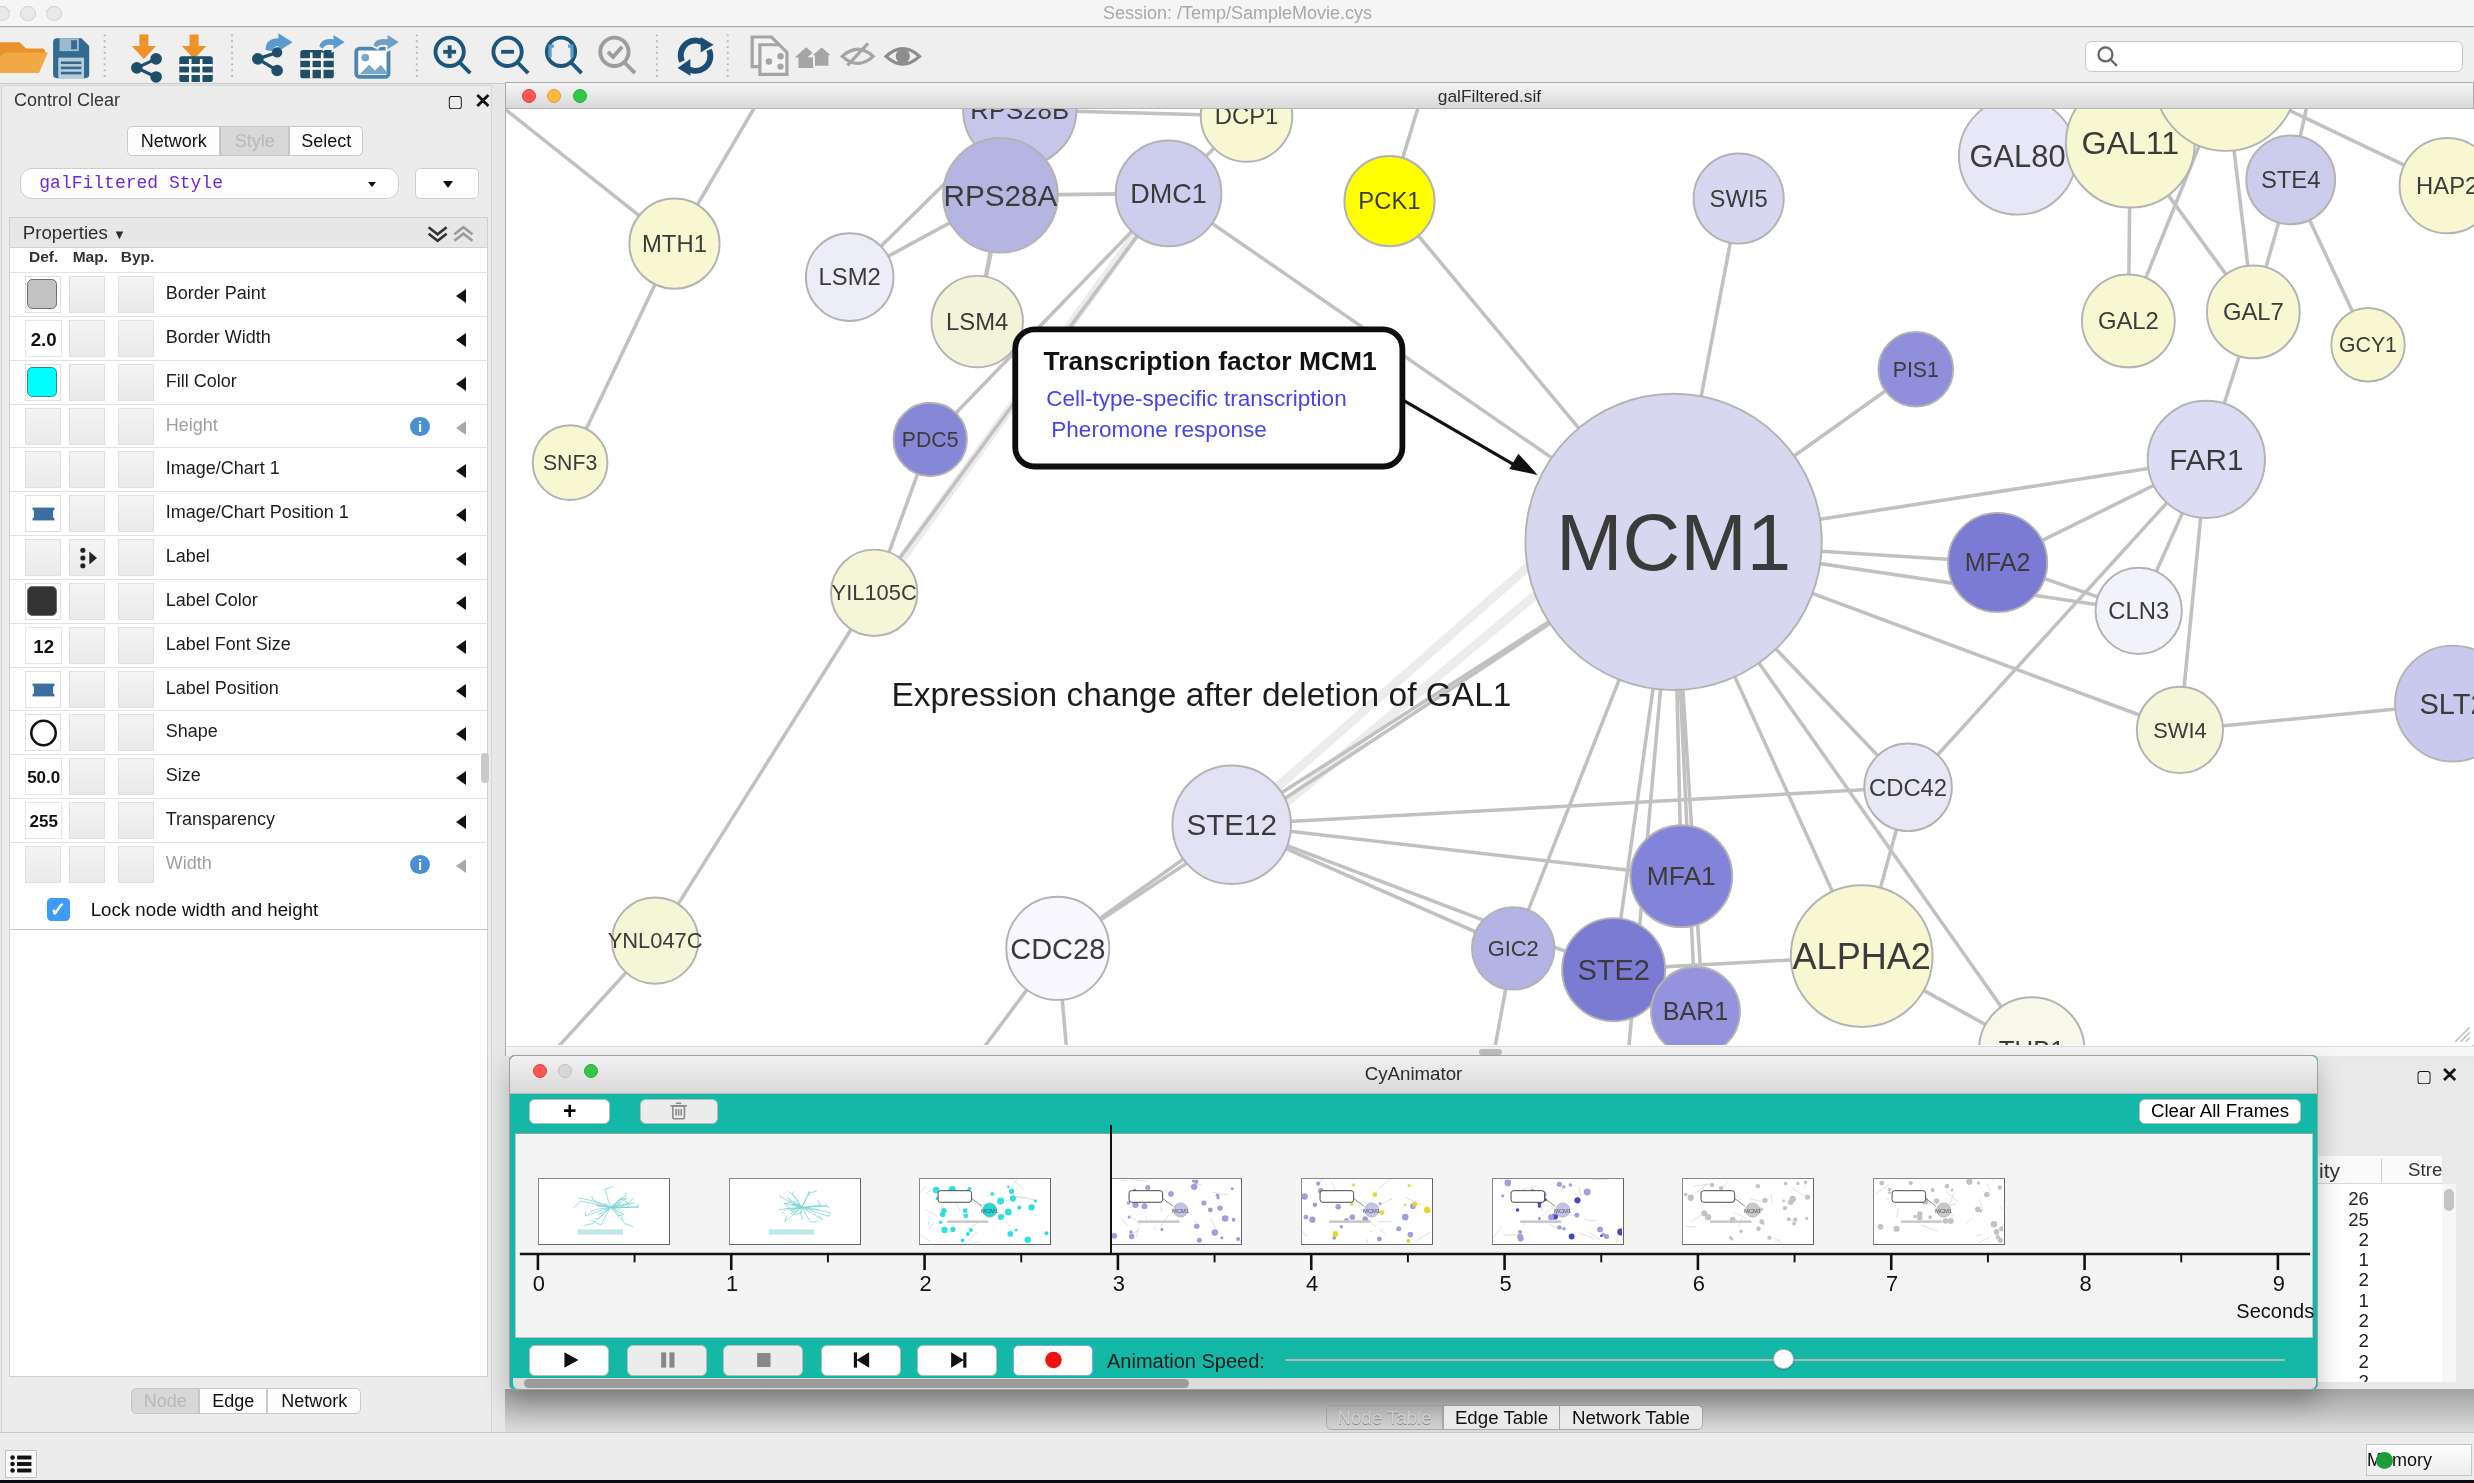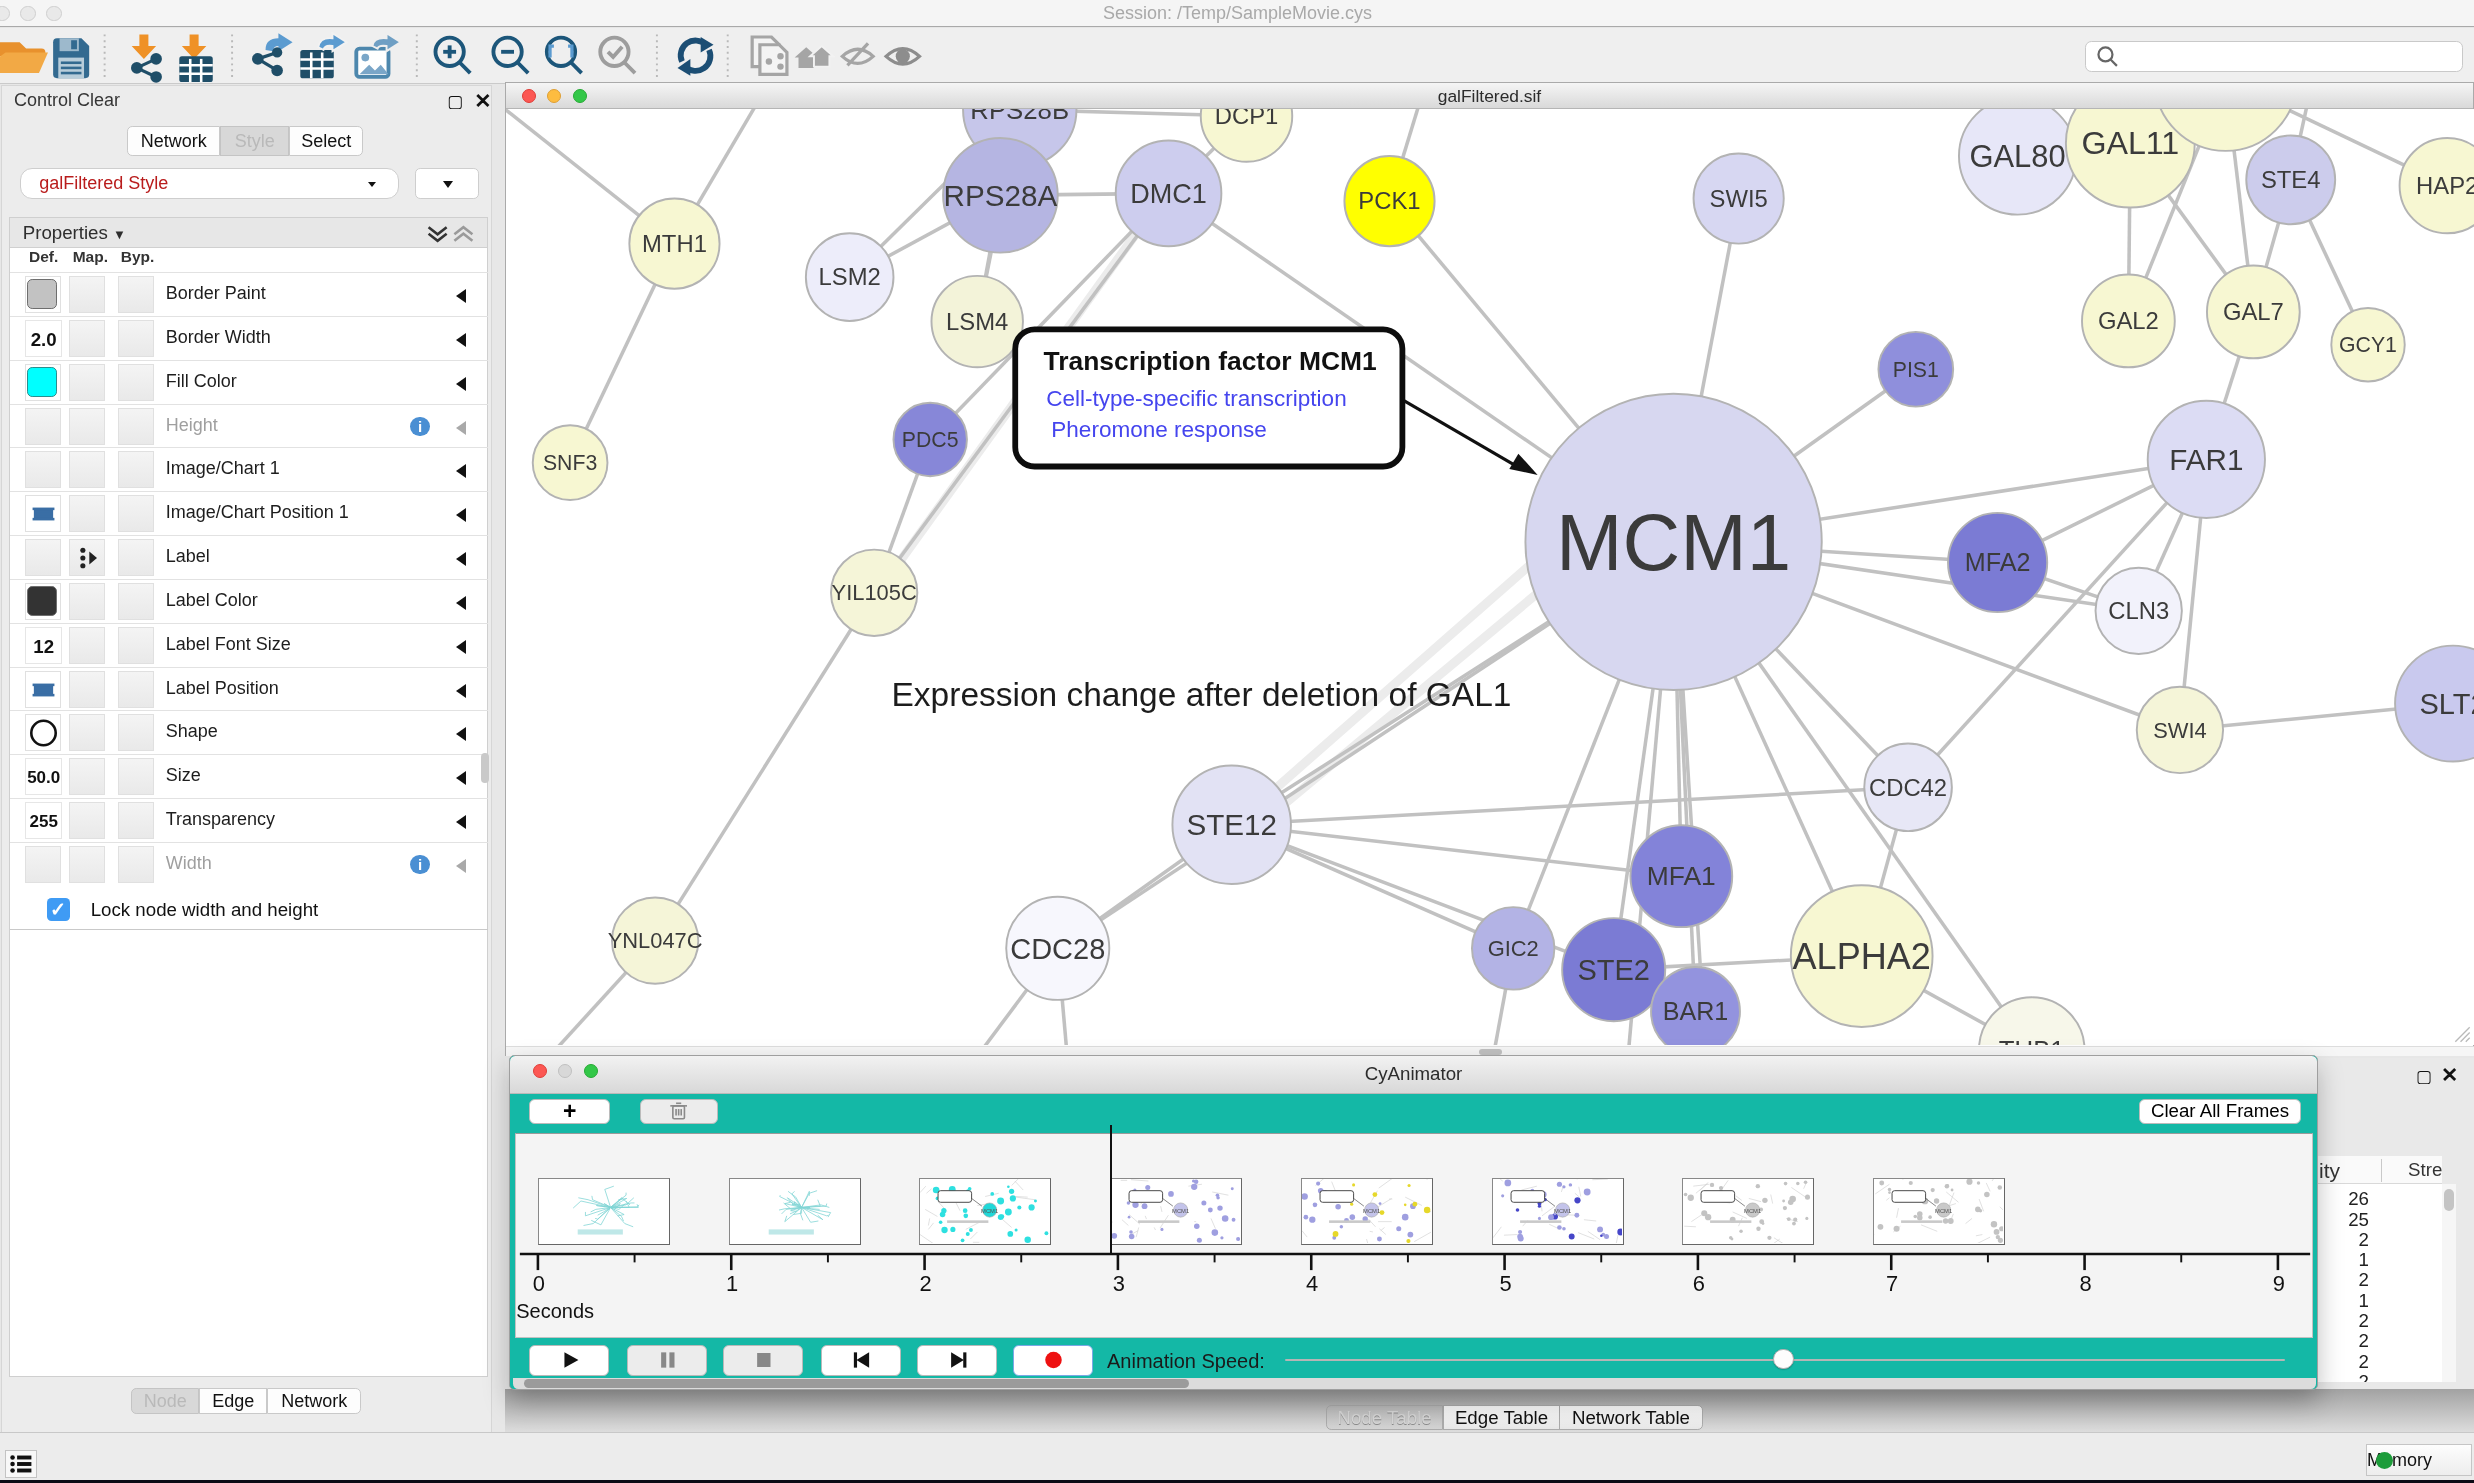--- a/index.html
+++ b/index.html
@@ -20,21 +20,21 @@
 
 #cpanel { position:absolute; left:1.3px; top:85px; width:491px; height:1349px;
   background:#ececec; border:0.6px solid #d6d6d6; }
 #cptitle { position:absolute; left:11.6px; top:3.9px; font-size:18px; color:#363636; }
 .winbtn { position:absolute; top:7px; font-size:19.3px; color:#111; }
 .tabbtn { position:absolute; height:30px; font-size:18px; color:#111; text-align:center;
   background:#fdfdfd; border:0.6px solid #c9c9c9; line-height:28px; }
 .tabgray { background:#d8d8d8; color:#b9b9b9; border-color:#c4c4c4; }
 #stylecombo { position:absolute; left:18px; top:82px; width:379px; height:31px;
   background:#fff; border:1.3px solid #cecece; border-radius:12px; font-size:18px;
-  color:#b91c1c; line-height:28px; padding-left:18px; }
+  color:#6d28d9; line-height:28px; padding-left:18px;font-family:Liberation Mono, monospace; }
 #stylebtn2 { position:absolute; left:413px; top:82px; width:64px; height:31px;
   background:#fff; border:1.3px solid #cecece; border-radius:5.2px; }
 .darr { width:0; height:0; border-left:4.5px solid transparent;
   border-right:4.5px solid transparent; border-top:5.8px solid #111; display:inline-block; }
 #propsbox { position:absolute; left:6.4px; top:131px; width:479px; height:1160px;
   background:#fff; border:0.6px solid #cfcfcf; }
 #propshdr { position:absolute; left:0; top:0; width:100%; height:30px;
   background:#e7e7e7; border-bottom:0.6px solid #d0d0d0; font-size:18.7px; color:#2e2e2e;
   padding-left:13px; line-height:30px; }
 #colhdr { position:absolute; left:0; top:30px; width:100%; height:24px; background:#fff;
@@ -1082,21 +1082,21 @@
         <line x1="1984" y1="3" x2="1984" y2="16" stroke="#111" stroke-width="3"></line>
         <line x1="2134" y1="3" x2="2134" y2="28" stroke="#111" stroke-width="4"></line>
         <text x="2126" y="60" font-size="34" fill="#111" font-family="Liberation Sans, sans-serif">7</text>
         <line x1="2284" y1="3" x2="2284" y2="16" stroke="#111" stroke-width="3"></line>
         <line x1="2434" y1="3" x2="2434" y2="28" stroke="#111" stroke-width="4"></line>
         <text x="2426" y="60" font-size="34" fill="#111" font-family="Liberation Sans, sans-serif">8</text>
         <line x1="2584" y1="3" x2="2584" y2="16" stroke="#111" stroke-width="3"></line>
         <line x1="2734" y1="3" x2="2734" y2="28" stroke="#111" stroke-width="4"></line>
         <text x="2726" y="60" font-size="34" fill="#111" font-family="Liberation Sans, sans-serif">9</text>
       </svg>
-    <div style="position:absolute;left:0;top:166px;width:1798px;text-align:left;font-size:20px;color:#111">Seconds</div>
+    <div style="position:absolute;left:0;top:166px;width:1798px;text-align:right;font-size:20px;color:#111">Seconds</div>
   </div>
   <div id="transport">
       <div class="tpbtn" style="left:19.3px"><svg width="77" height="28" viewBox="0 0 120 44">
           <path d="M52 10 l22 12 -22 12 z" fill="#111"></path>
         </svg></div>
       <div class="tpbtn dis" style="left:117px"><svg width="77" height="28" viewBox="0 0 120 44">
           <rect x="50" y="10" width="8" height="24" fill="#888"></rect>
           <rect x="63" y="10" width="8" height="24" fill="#888"></rect>
         </svg></div>
       <div class="tpbtn dis" style="left:213px"><svg width="77" height="28" viewBox="0 0 120 44">

